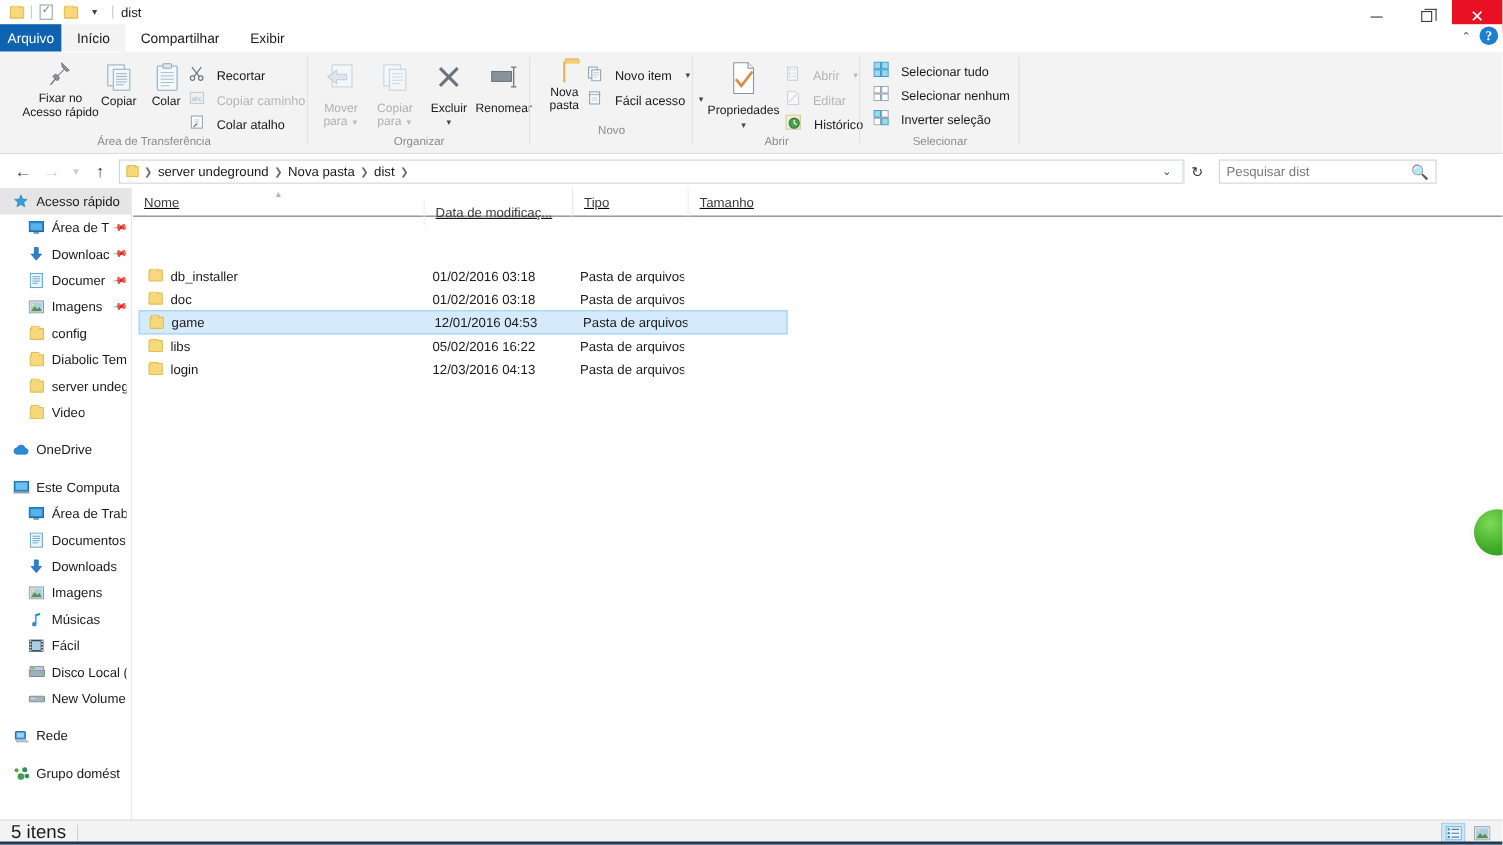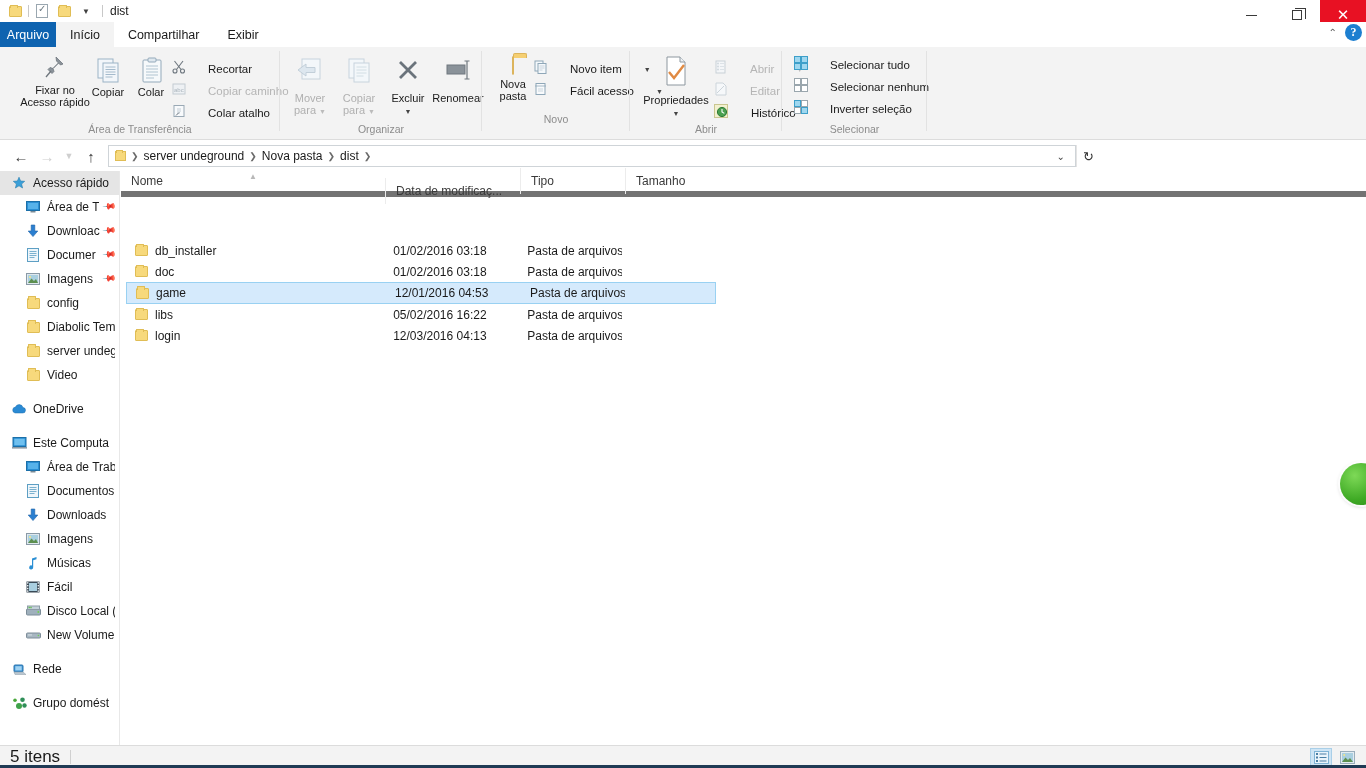--- a/index.html
+++ b/index.html
@@ -72,21 +72,21 @@
   .rgroup-label{
     position:absolute; bottom:3px; left:0; width:100%; text-align:center;
     font-size:10.5px; color:#8c8c8c;
   }
   .rgroup-div{ position:absolute; top:4px; width:1px; height:80px; background:#e2e2e2; }
 
   .bigbtn{ position:absolute; display:flex; flex-direction:column; align-items:center;
            width:auto; }
   .bigbtn .lbl{ font-size:11px; color:#1a1a1a; text-align:center; line-height:12px; margin-top:3px;}
   .bigbtn.dis .lbl{ color:#b0b0b0; }
-  .smallbtn{ position:absolute; display:flex; align-items:center; gap:22px; }
+  .smallbtn{ position:absolute; display:flex; align-items:center; gap:11px; }
   .smallbtn .lbl{ font-size:11.5px; color:#1a1a1a; white-space:nowrap; }
   .smallbtn.dis .lbl{ color:#b5b5b5; }
   .caret{ font-size:7px; color:#444; }
   .caret.dis{ color:#bbb; }
 
   
   .ic{ position:relative; display:inline-block; }
   .pin{
     width:24px;height:26px;
   }
@@ -148,21 +148,21 @@
   .pin-sm{ margin-left:auto; font-size:9px; color:#8a8a8a; transform:rotate(40deg); }
   .nav-gap{ height:10px; }
   .lvl0{ padding-left:10px; }
   .lvl1{ padding-left:24px; }
 
   .mini-folder{ width:13px;height:11px;background:#f7d97c;border:1px solid #e0bd55;position:relative;border-radius:1px;}
   .mini-folder:before{content:"";position:absolute;left:0;top:-2.5px;width:6px;height:2.5px;background:#f7d97c;border:1px solid #e0bd55;border-bottom:none;border-radius:1px 1px 0 0;}
 
   
   .filelist{ position:absolute; left:121px; top:0; right:0; height:574px; background:#fff; }
-  .colhdr{ height:26px; display:flex; align-items:center; border-bottom:6px solid #737373; position:relative; }
+  .colhdr{ height:26px; display:flex; align-items:center; border-bottom:1px solid #737373; position:relative;text-decoration:underline; }
   .col{ font-size:12px; color:#3a3a3a; padding-left:10px; height:26px;
         display:flex; align-items:center; border-left:1px solid #ececec; }
   .col:first-child{ border-left:none; }
   .sortmark{ position:absolute; left:128px; top:1px; font-size:8px; color:#b8b8b8; }
 
   .row{ height:21px; display:flex; align-items:center; width:575px; position:relative; }
   .row.selected{ background:#cce8ff; background:#d5eafc; border:1px solid #99d1f2; height:22px; }
   .cell{ font-size:12px; color:#1a1a1a; padding-left:10px; overflow:hidden; white-space:nowrap; }
   .cell.name{ display:flex; align-items:center; gap:7px; padding-left:9px; }
 
@@ -489,20 +489,24 @@
       <span class="crumb">Nova pasta</span>
       <span class="crumb-sep">❯</span>
       <span class="crumb">dist</span>
       <span class="crumb-sep">❯</span>
       <span class="addr-end">
         <span class="addr-chev">⌄</span>
       </span>
     </div>
     <div class="refreshbtn">↻</div>
 
+    <div class="searchbox">
+      <span class="search-ph">Pesquisar dist</span>
+      <span class="search-ic">🔍</span>
+    </div>
   </div>
 
   <div class="main">
 
     <div class="sidebar">
 
       <div class="nav-item sel lvl0">
         <span class="nav-ic">
           <svg width="14" height="14" viewBox="0 0 14 14">
               <path d="M7 1.2 L8.6 5 L12.7 5.3 L9.6 8 L10.6 12 L7 9.8 L3.4 12 L4.4 8 L1.3 5.3 L5.4 5 Z" fill="#3a9fd8" stroke="#2a7fb0" stroke-width="0.6"></path>

